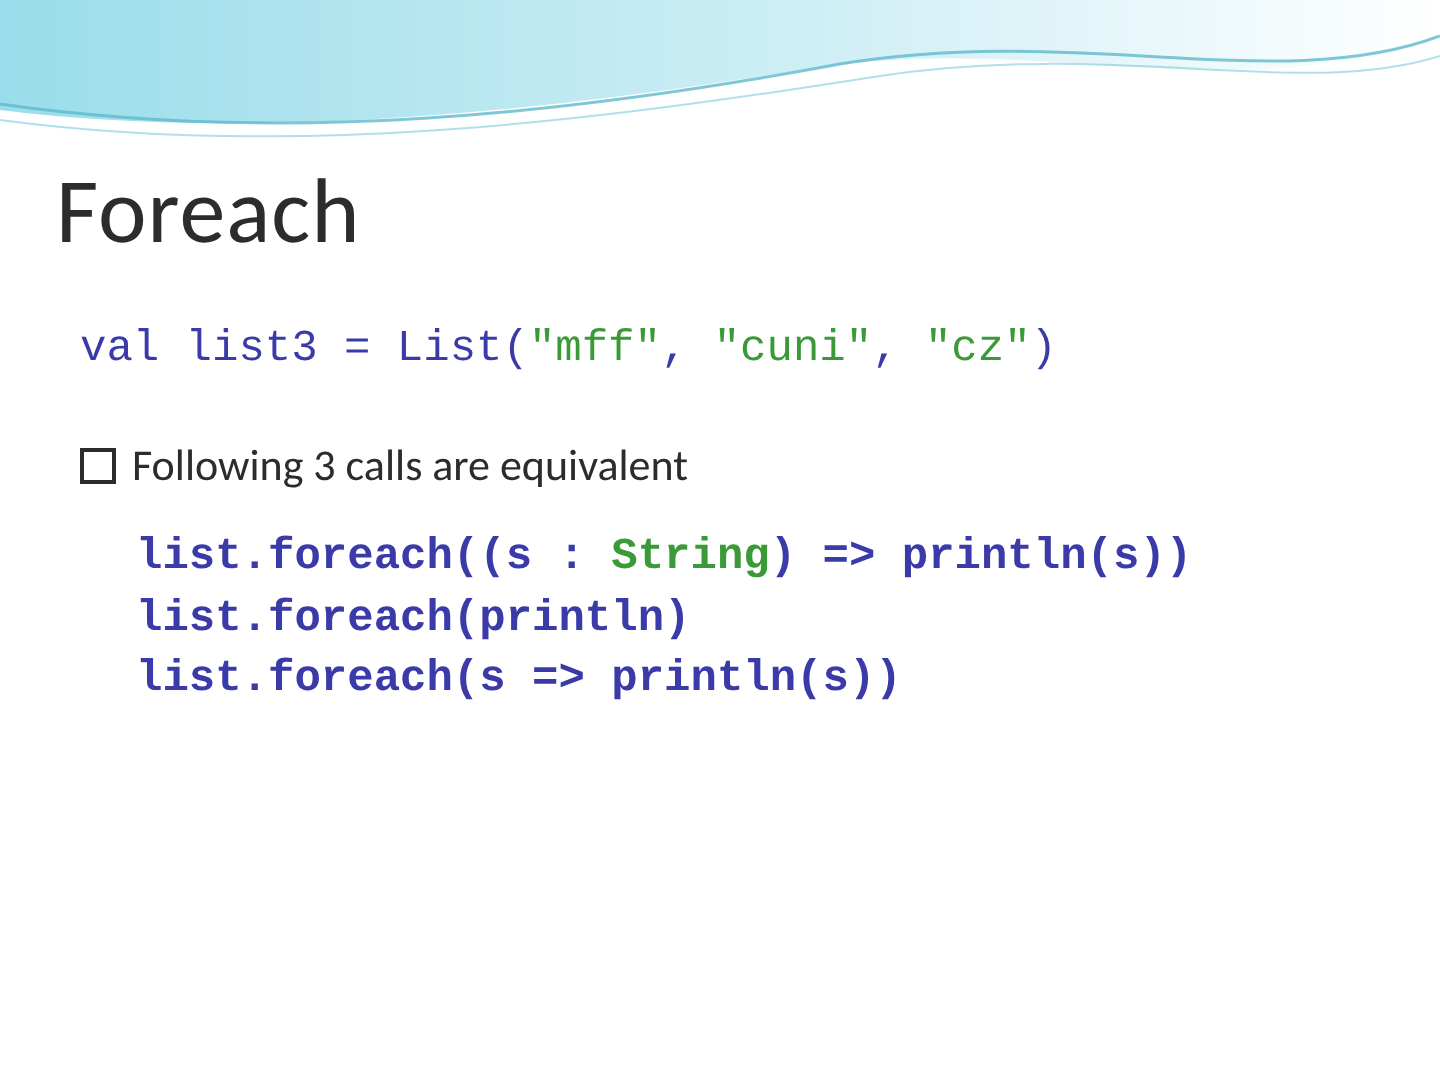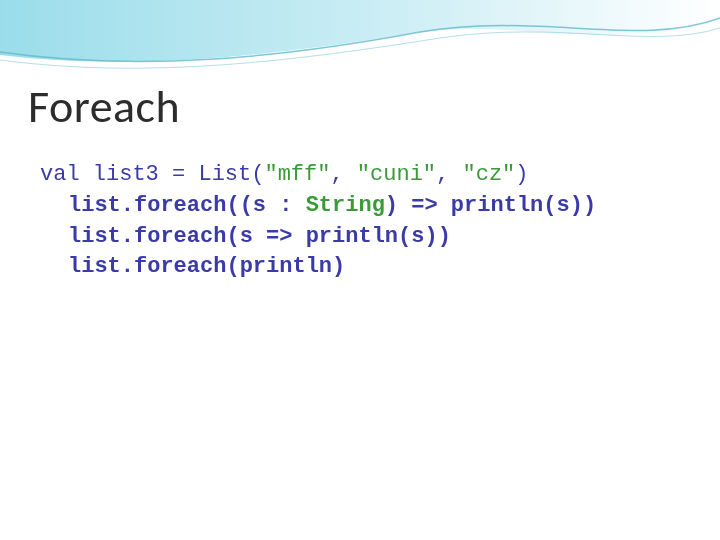--- a/index.html
+++ b/index.html
@@ -86,21 +86,24 @@
     <path d="M0,52 C140,72 280,58 420,32 C540,12 640,48 720,18" fill="none" stroke="#5fb9cc" stroke-width="1.5" opacity="0.8"></path>
     <path d="M0,60 C150,80 300,60 440,38 C560,20 650,50 720,28" fill="none" stroke="#7ec9da" stroke-width="1" opacity="0.6"></path>
   </svg>
 
   <div class="title">Foreach</div>
 
   <div class="content">
 
     <div class="code-line"><span>val list3 = List(</span><span class="str">"mff"</span><span>, </span><span class="str">"cuni"</span><span>, </span><span class="str">"cz"</span><span>)</span></div>
 
+    <div class="body-line">
+      <span class="bullet-box"></span><span>Following 3 calls are equivalent</span>
+    </div>
 
     <div class="code-block">
       <div class="code-line"><span>list.foreach((s : </span><span class="typ">String</span><span>) =&gt; println(s))</span></div>
+      <div class="code-line">list.foreach(println)</div>
       <div class="code-line">list.foreach(s =&gt; println(s))</div>
-      <div class="code-line">list.foreach(println)</div>
     </div>
 
   </div>
 </div>
 
 </body></html>

